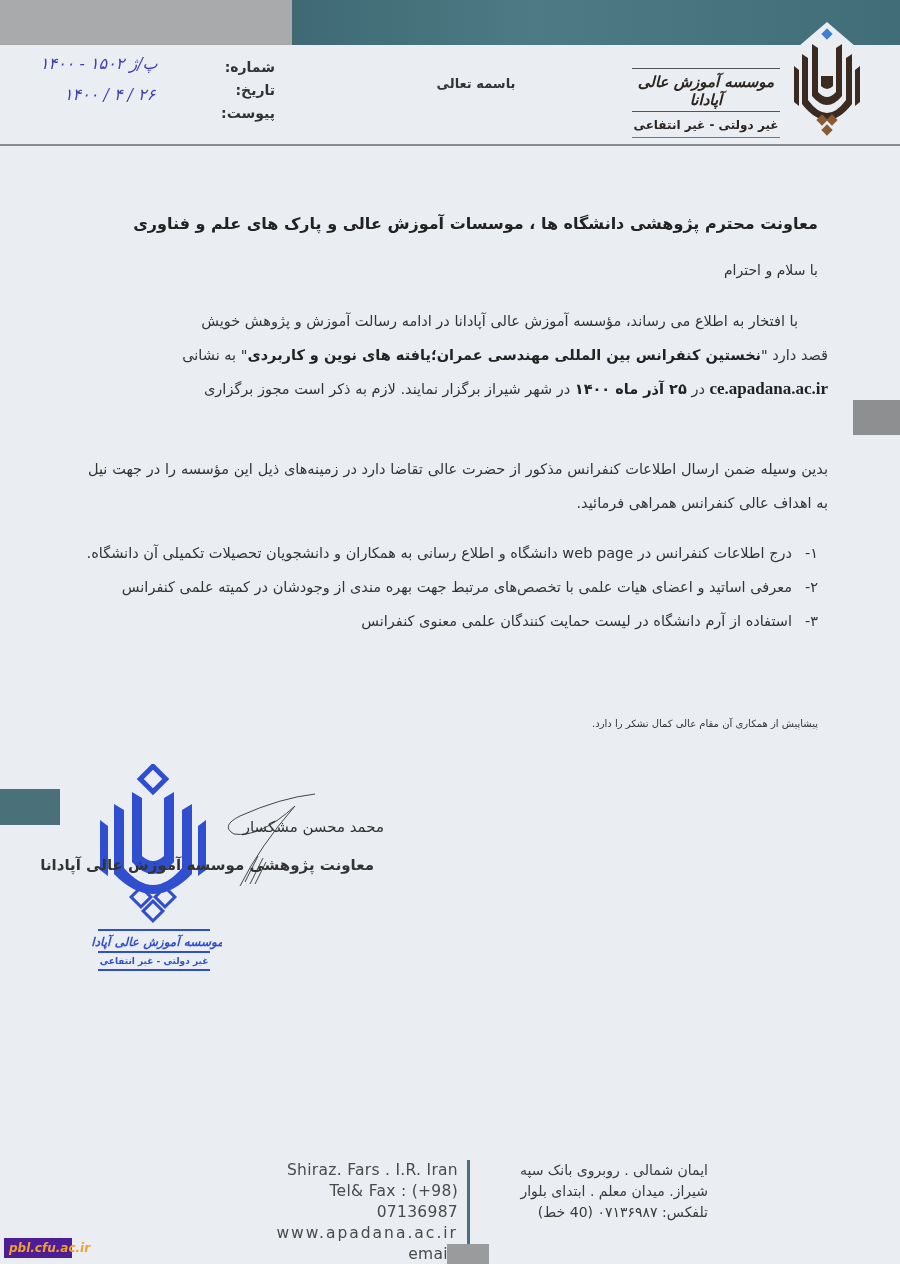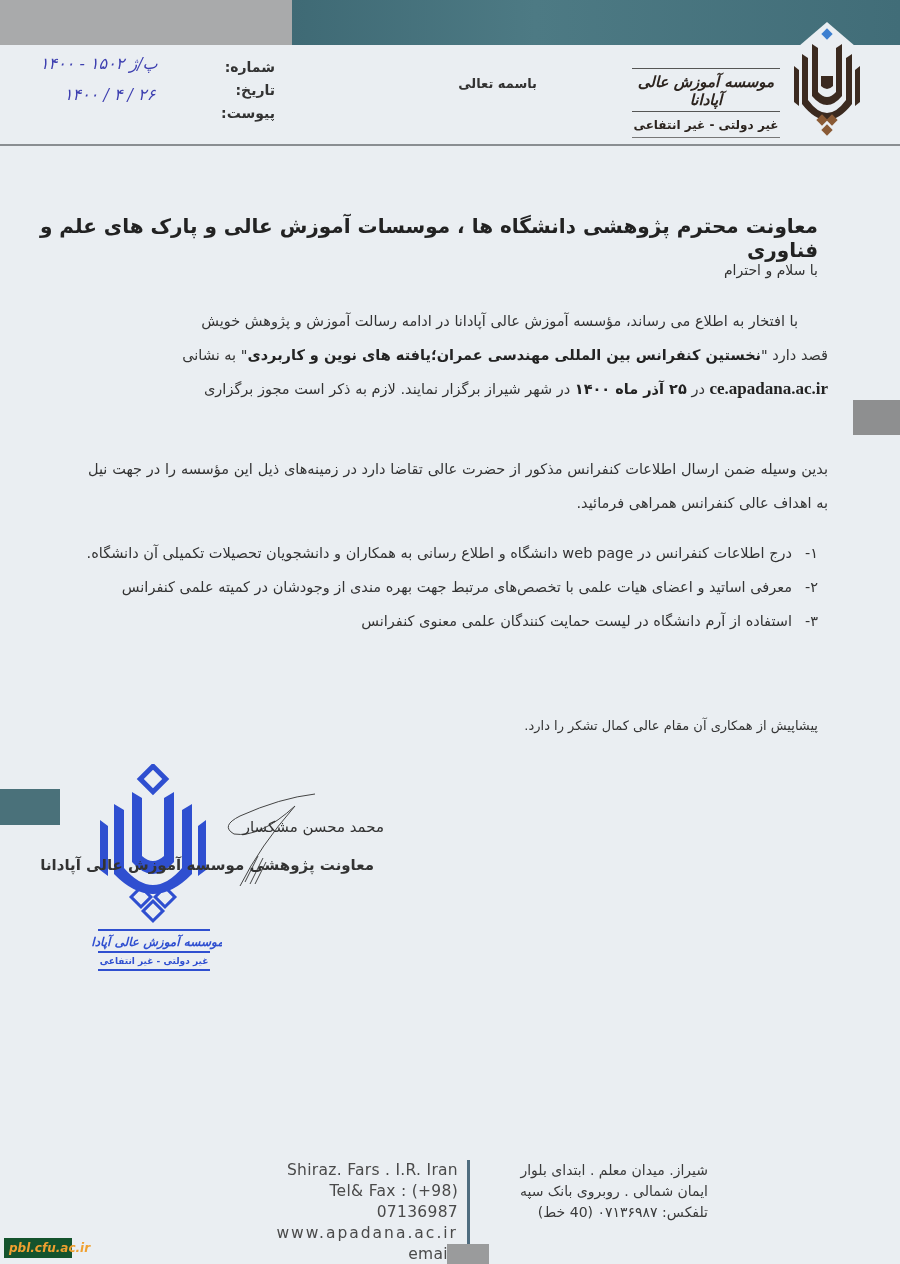--- a/index.html
+++ b/index.html
@@ -17,63 +17,63 @@
   .top-teal { position: absolute; left: 292px; top: 0; width: 608px; height: 45px;
     background: linear-gradient(90deg, #3f6a75 0%, #4d7a84 40%, #416d78 100%); }
 
   
   .logo { position: absolute; left: 792px; top: 22px; width: 70px; height: 122px; }
   .logo-title { position: absolute; left: 632px; top: 68px; width: 148px; border-top: 1.5px solid #555; border-bottom: 1.5px solid #555;
     padding: 4px 0 2px; text-align: center; font-family: "DejaVu Serif", serif; font-style: italic; font-weight: bold; font-size: 15px; color: #2c241f; direction: rtl; }
   .logo-sub { position: absolute; left: 632px; top: 118px; width: 148px; text-align: center; font-size: 12px; font-weight: bold; color: #2c241f; direction: rtl;
     border-bottom: 1.5px solid #777; padding-bottom: 5px; }
 
-  .bismillah { position: absolute; left: 387px; top: 76px; width: 150px; font-size: 13px; font-weight: bold; color: #333; direction: rtl; }
+  .bismillah { position: absolute; left: 401px; top: 76px; width: 150px; text-align: center; font-size: 13px; font-weight: bold; color: #333; direction: rtl; }
 
   .meta { position: absolute; left: 200px; top: 56px; width: 75px; direction: rtl; font-size: 14px; line-height: 23px; color: #333; font-weight: bold; }
   .handwrite { position: absolute; font-family: "DejaVu Serif", serif; font-style: italic; color: #3d3fb0; font-size: 16px; direction: ltr; }
   .hw-number { left: 40px; top: 54px; }
   .hw-date { left: 64px; top: 85px; }
 
   .header-rule { position: absolute; left: 0; top: 144px; width: 900px; height: 2px; background: #8a8e92; }
 
   
   .body-text { position: absolute; direction: rtl; font-size: 15px; color: #333; }
-  .addressee { right: 82px; top: 214px; font-weight: bold; font-size: 20px; color: #222; }
+  .addressee { right: 82px; top: 214px; font-weight: bold; font-size: 16px; color: #222; }
   .greeting { right: 82px; top: 262px; font-size: 14px; }
   .para { right: 72px; width: 740px; text-align: justify; text-align-last: right; }
   .para p { line-height: 34px; font-size: 14.5px; }
   .p1 { top: 304px; }
   .p1 p:first-child { padding-right: 30px; }
   .bold { font-weight: bold; color: #222; }
   .serif-en { font-family: "Liberation Serif", serif; font-size: 17px; }
   .p2 { top: 452px; }
   .list { right: 82px; width: 740px; top: 536px; }
   .list-item { display: flex; flex-direction: row; direction: rtl; }
   .list-item .num { width: 26px; flex-shrink: 0; font-size: 14.5px; line-height: 34px; }
   .list-item .txt { flex: 1; font-size: 14.5px; line-height: 34px; }
-  .closing { right: 82px; top: 718px; font-size: 13px; }
+  .closing { right: 82px; top: 718px; font-size: 10px; }
 
   
   .stamp { position: absolute; left: 92px; top: 764px; width: 130px; height: 210px; }
   .signature { position: absolute; left: 200px; top: 786px; width: 130px; height: 110px; }
   .signer-name { position: absolute; right: 516px; top: 818px; font-size: 15px; direction: rtl; color: #333; }
   .signer-title { position: absolute; right: 526px; top: 856px; font-size: 15px; font-weight: bold; direction: rtl; color: #333; }
 
   
   .side-tab-left { position: absolute; left: 0; top: 789px; width: 60px; height: 36px; background: #4a717a; }
   .side-tab-right { position: absolute; left: 853px; top: 400px; width: 47px; height: 35px; background: #8e8f90; }
 
   
   .footer-en { position: absolute; left: 258px; top: 1160px; width: 200px; text-align: right; font-size: 15.5px; line-height: 21px; color: #4a4a4a; letter-spacing: 0.3px; }
   .footer-en .url { letter-spacing: 2px; }
   .footer-sep { position: absolute; left: 467px; top: 1160px; width: 3px; height: 84px; background: #4f6d80; }
   .footer-fa { position: absolute; left: 478px; top: 1160px; width: 230px; direction: rtl; text-align: right; font-size: 14px; line-height: 21px; color: #3a3a3a; }
   .footer-block { position: absolute; left: 447px; top: 1244px; width: 42px; height: 20px; background: #9a9b9c; }
-  .watermark { position: absolute; left: 4px; top: 1238px; width: 68px; height: 20px; background: #14532d; color: #f0a030; font-size: 12px; font-weight: bold; font-style: italic; line-height: 20px; padding-left: 5px; }
+  .watermark { position: absolute; left: 4px; top: 1238px; width: 68px; height: 20px; background: #4c1d95; color: #f0a030; font-size: 12px; font-weight: bold; font-style: italic; line-height: 20px; padding-left: 5px; }
 </style>
 </head>
 <body>
 
 <div class="page">
 
   <div class="top-gray"></div>
   <div class="top-teal"></div>
 
   <svg class="logo" viewBox="0 0 70 122">
@@ -162,20 +162,20 @@
   <div class="side-tab-right"></div>
 
   <div class="footer-en">
     <div>Shiraz. Fars . I.R. Iran</div>
     <div>Tel&amp; Fax : (+98) 07136987</div>
     <div class="url">www.apadana.ac.ir</div>
     <div>email: info@apadana.ac.ir</div>
   </div>
   <div class="footer-sep"></div>
   <div class="footer-fa">
+    <div>ایمان شمالی . روبروی بانک سپه</div>
     <div>شیراز. میدان معلم . ابتدای بلوار</div>
-    <div>ایمان شمالی . روبروی بانک سپه</div>
     <div>تلفکس: ۰۷۱۳۶۹۸۷ (40 خط)</div>
   </div>
   <div class="footer-block"></div>
 
   <div class="watermark">pbl.cfu.ac.ir</div>
 </div>
 
 </body></html>

